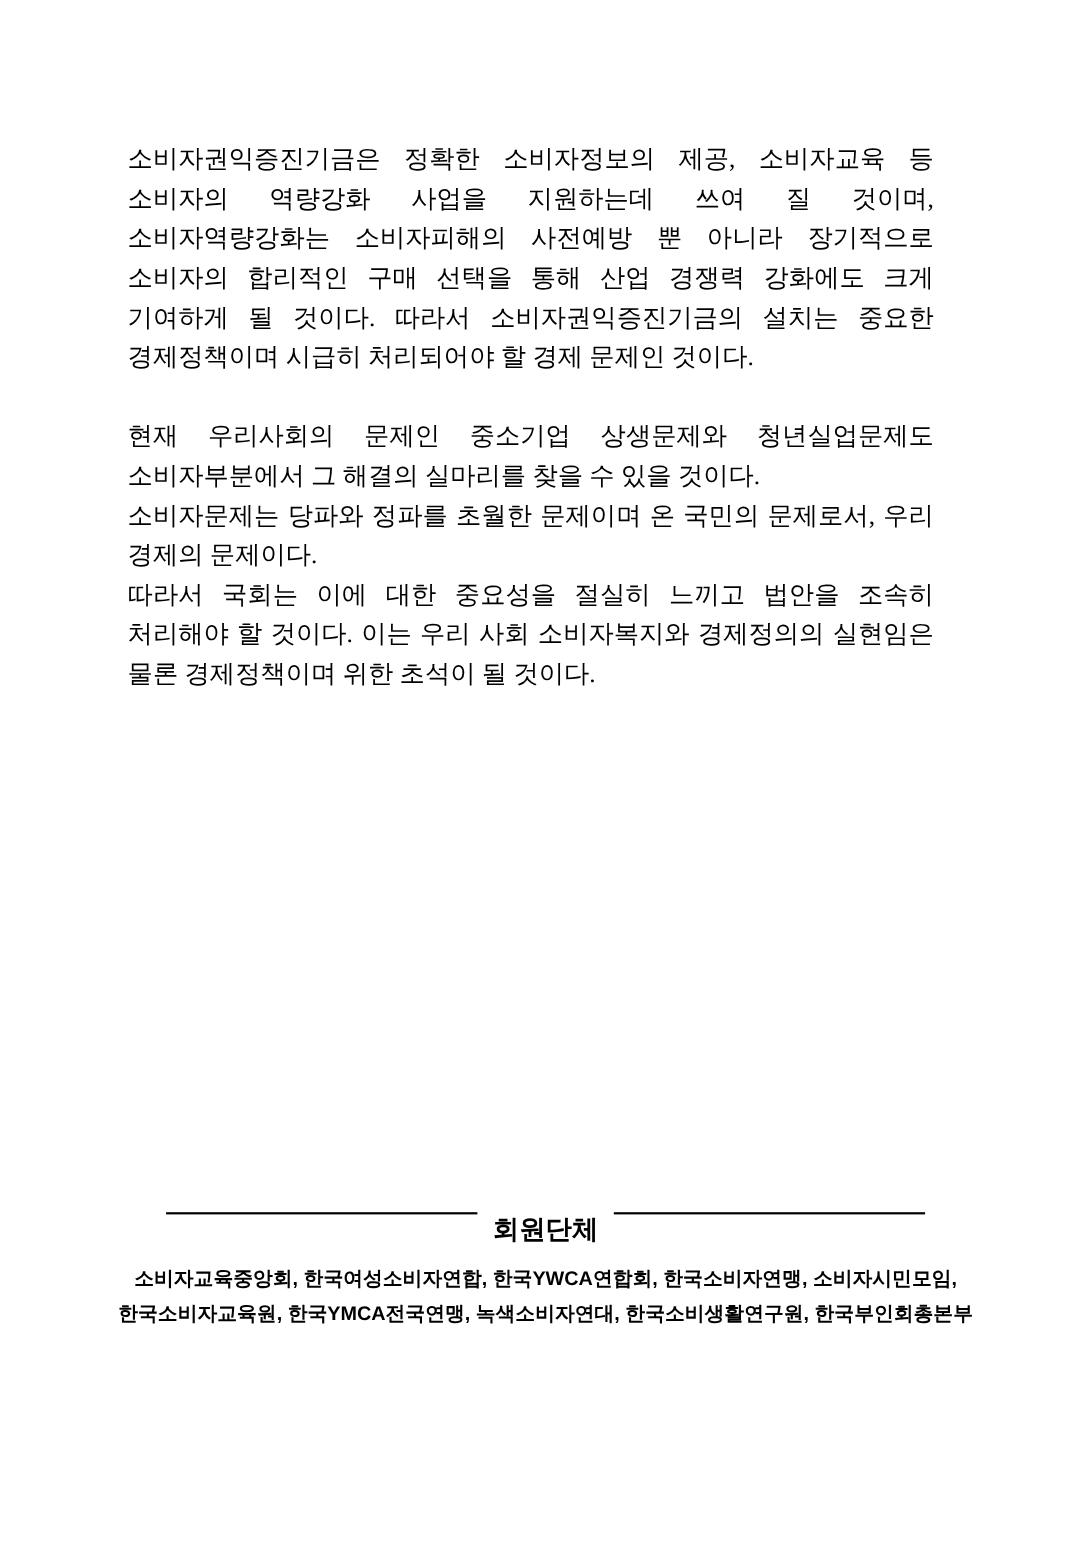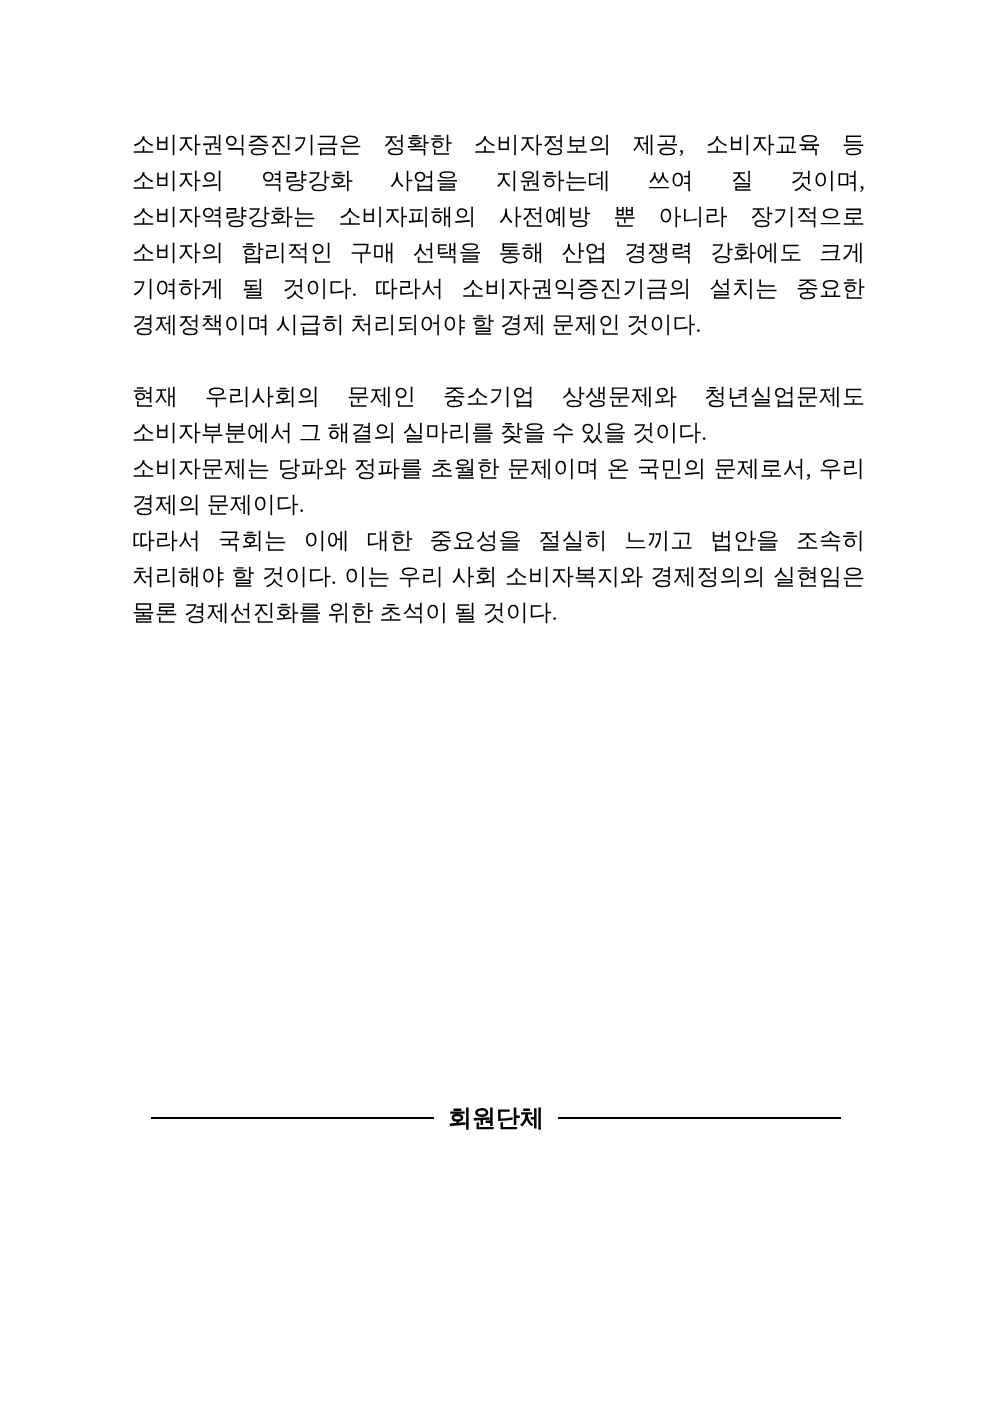--- a/index.html
+++ b/index.html
@@ -10,21 +10,21 @@
   .page {
     position: relative;
     width: 992px;
     height: 1403px;
     background: #ffffff;
     color: #000000;
     overflow: hidden;
   }
   .content {
     position: absolute;
-    left: 132px;
+    left: 116px;
     top: 127px;
     width: 733px;
     font-family: "Liberation Serif", "DejaVu Serif", serif;
     font-size: 23px;
     line-height: 36px;
     text-align: justify;
     word-break: keep-all;
     color: #000000;
   }
   .content p {
@@ -38,21 +38,21 @@
     position: absolute;
     left: 0;
     top: 1102px;
     width: 992px;
     text-align: center;
     font-family: "Liberation Sans", "DejaVu Sans", sans-serif;
     color: #000000;
   }
   .heading-row {
     display: flex;
-    align-items: center;
+    align-items: flex-start;
     width: 690px;
     margin: 0 auto;
     gap: 14px;
   }
   .rule {
     flex: 1;
     height: 2px;
     background: #000000;
   }
   .heading-text {
@@ -73,24 +73,28 @@
 </style>
 </head>
 <body>
 
 <div class="page">
 
   <div class="content">
     <p class="gap-after">소비자권익증진기금은 정확한 소비자정보의 제공, 소비자교육 등 소비자의 역량강화 사업을 지원하는데 쓰여 질 것이며, 소비자역량강화는 소비자피해의 사전예방 뿐 아니라 장기적으로 소비자의 합리적인 구매 선택을 통해 산업 경쟁력 강화에도 크게 기여하게 될 것이다. 따라서 소비자권익증진기금의 설치는 중요한 경제정책이며 시급히 처리되어야 할 경제 문제인 것이다.</p>
     <p>현재 우리사회의 문제인 중소기업 상생문제와 청년실업문제도 소비자부분에서 그 해결의 실마리를 찾을 수 있을 것이다.</p>
     <p>소비자문제는 당파와 정파를 초월한 문제이며 온 국민의 문제로서, 우리 경제의 문제이다.</p>
-    <p>따라서 국회는 이에 대한 중요성을 절실히 느끼고 법안을 조속히 처리해야 할 것이다. 이는 우리 사회 소비자복지와 경제정의의 실현임은 물론 경제선진화를 위한 초석이 될 것이다.</p>
+    <p>따라서 국회는 이에 대한 중요성을 절실히 느끼고 법안을 조속히 처리해야 할 것이다. 이는 우리 사회 소비자복지와 경제정의의 실현임은 물론 경제정책이며 위한 초석이 될 것이다.</p>
   </div>
 
   <div class="footer">
     <div class="heading-row">
       <div class="rule"></div>
       <div class="heading-text">회원단체</div>
       <div class="rule"></div>
     </div>
+    <div class="members">
+      <div>소비자교육중앙회, 한국여성소비자연합, 한국YWCA연합회, 한국소비자연맹, 소비자시민모임,</div>
+      <div>한국소비자교육원, 한국YMCA전국연맹, 녹색소비자연대, 한국소비생활연구원, 한국부인회총본부</div>
+    </div>
   </div>
 
 </div>
 
 </body></html>

